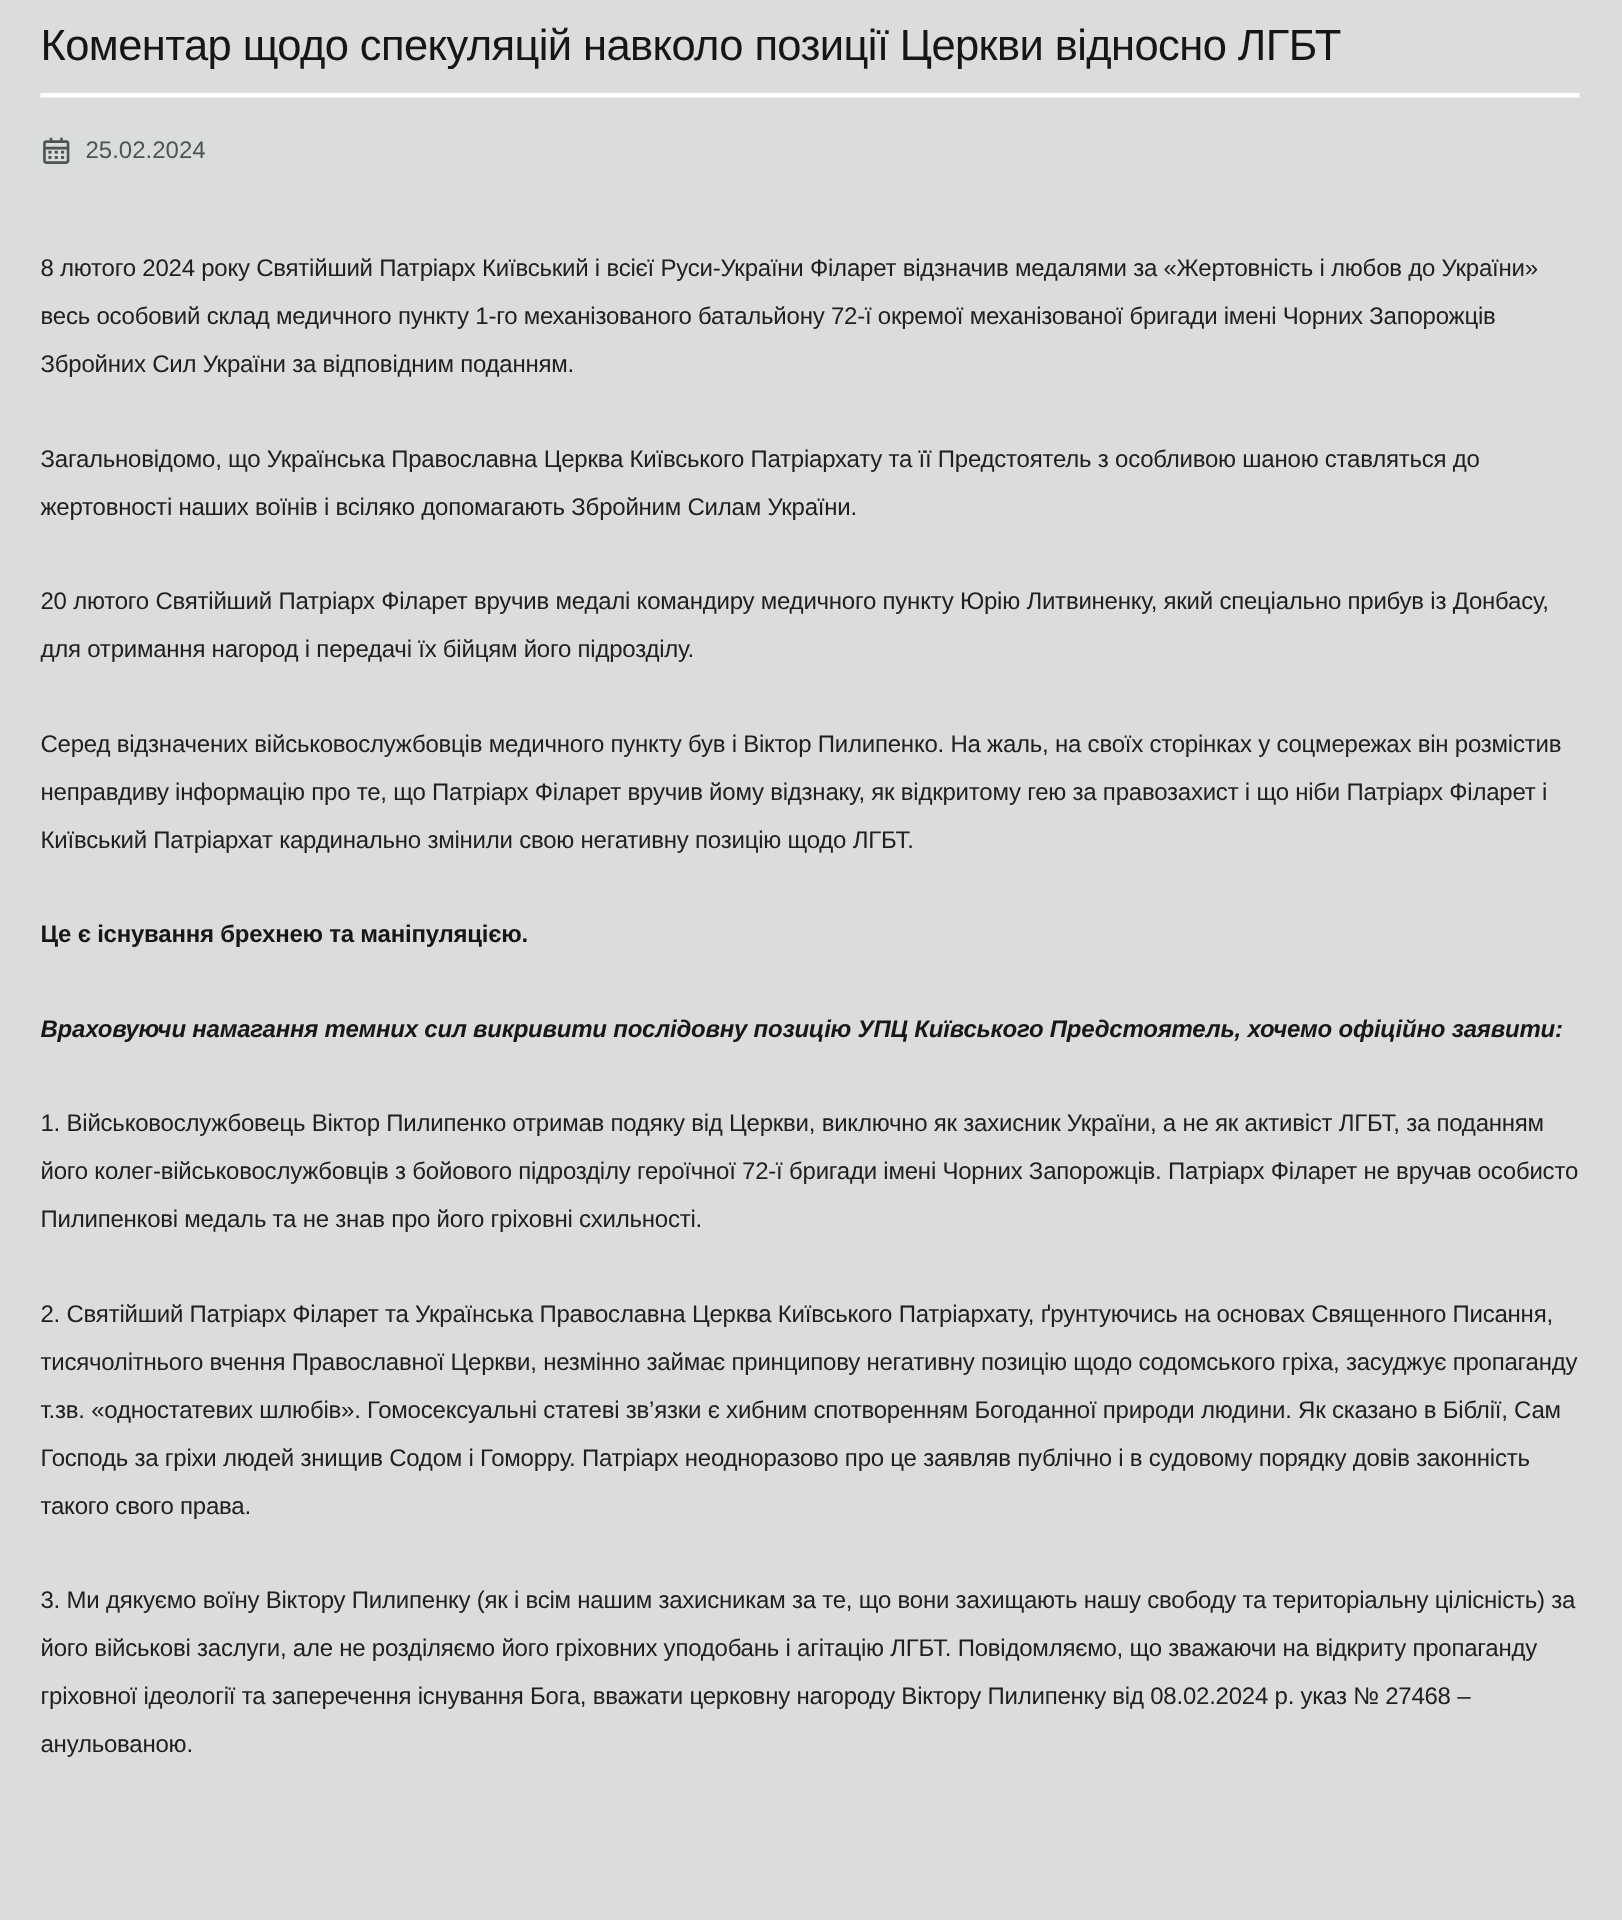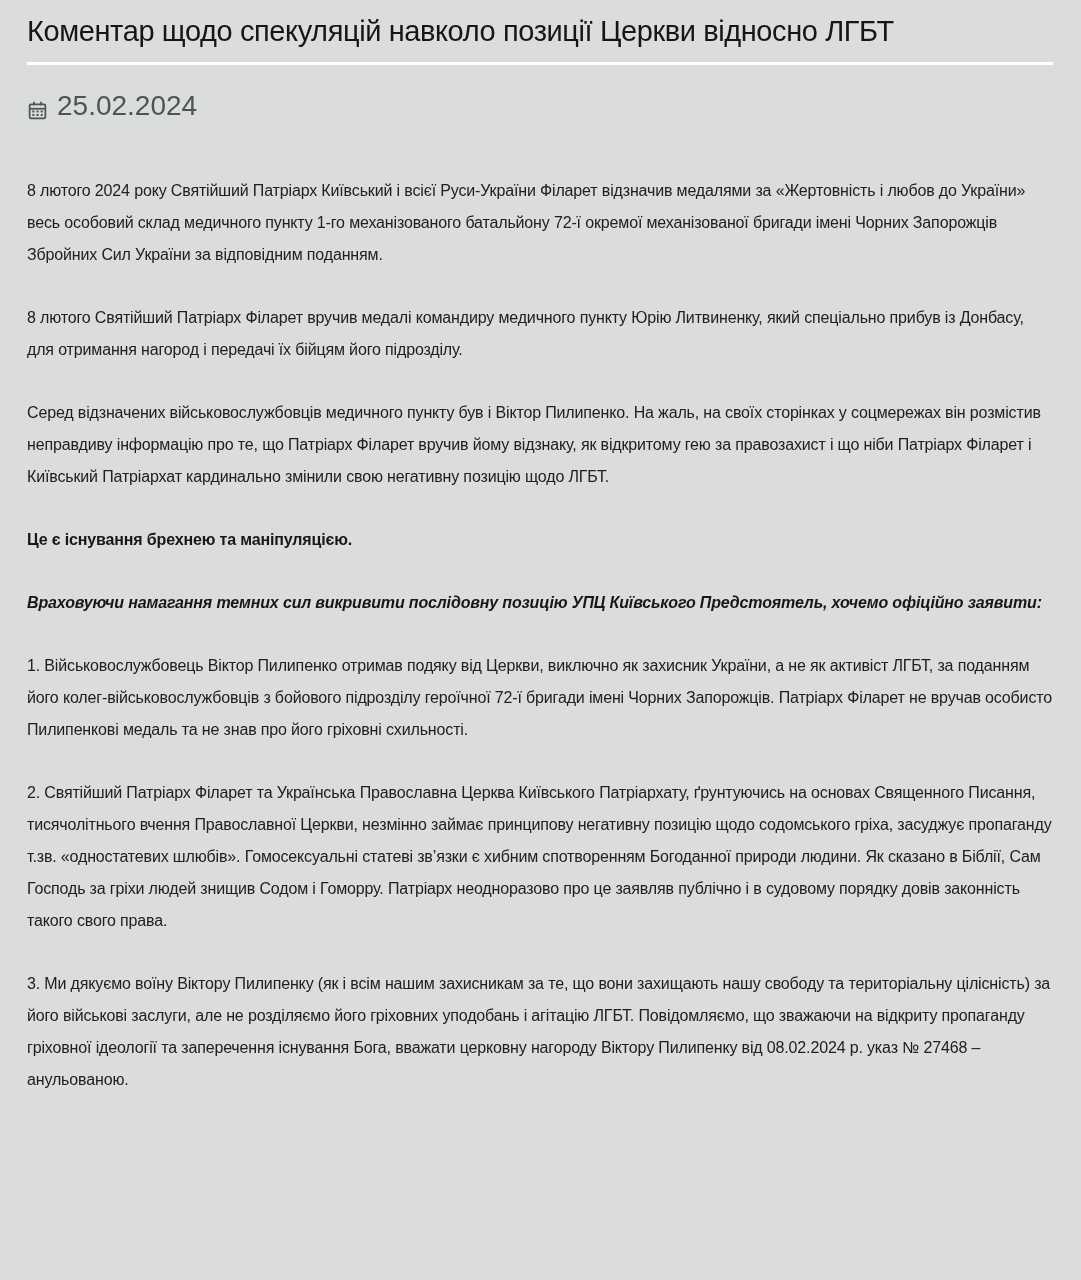--- a/index.html
+++ b/index.html
@@ -29,21 +29,21 @@
     background: #ffffff;
     border: none;
     margin: 13px 0 0 0;
   }
   .date-row {
     display: flex;
     align-items: center;
     gap: 9px;
     margin: 25px 0 0 0;
     color: #4f5355;
-    font-size: 28px;
+    font-size: 16px;
   }
   .calendar-icon {
     display: inline-block;
     width: 21px;
     height: 21px;
     color: #4f5355;
     flex: 0 0 auto;
   }
   .article-body {
     margin-top: 53px;
@@ -91,21 +91,22 @@
           <rect x="10.8" y="16" width="2.4" height="2.2"></rect>
           <rect x="15.6" y="16" width="2.4" height="2.2"></rect>
         </g>
       </svg>
     </span>
     <span>25.02.2024</span>
   </div>
 
   <div class="article-body">
     <p>8 лютого 2024 року Святійший Патріарх Київський і всієї Руси-України Філарет відзначив медалями за «Жертовність і любов до України» весь особовий склад медичного пункту 1-го механізованого батальйону 72-ї окремої механізованої бригади імені Чорних Запорожців Збройних Сил України за відповідним поданням.</p>
-    <p>8 лютого Святійший Патріарх Філарет вручив медалі командиру медичного пункту Юрію Литвиненку, який спеціально прибув із Донбасу, для отримання нагород і передачі їх бійцям його підрозділу.</p>
+    <p>Загальновідомо, що Українська Православна Церква Київського Патріархату та її Предстоятель з особливою шаною ставляться до жертовності наших воїнів і всіляко допомагають Збройним Силам України.</p>
+    <p>20 лютого Святійший Патріарх Філарет вручив медалі командиру медичного пункту Юрію Литвиненку, який спеціально прибув із Донбасу, для отримання нагород і передачі їх бійцям його підрозділу.</p>
     <p>Серед відзначених військовослужбовців медичного пункту був і Віктор Пилипенко. На жаль, на своїх сторінках у соцмережах він розмістив неправдиву інформацію про те, що Патріарх Філарет вручив йому відзнаку, як відкритому гею за правозахист і що ніби Патріарх Філарет і Київський Патріархат кардинально змінили свою негативну позицію щодо ЛГБТ.</p>
     <p class="bold">Це є існування брехнею та маніпуляцією.</p>
     <p class="bold-italic">Враховуючи намагання темних сил викривити послідовну позицію УПЦ Київського Предстоятель, хочемо офіційно заявити:</p>
     <p>1. Військовослужбовець Віктор Пилипенко отримав подяку від Церкви, виключно як захисник України, а не як активіст ЛГБТ, за поданням його колег-військовослужбовців з бойового підрозділу героїчної 72-ї бригади імені Чорних Запорожців. Патріарх Філарет не вручав особисто Пилипенкові медаль та не знав про його гріховні схильності.</p>
     <p>2. Святійший Патріарх Філарет та Українська Православна Церква Київського Патріархату, ґрунтуючись на основах Священного Писання, тисячолітнього вчення Православної Церкви, незмінно займає принципову негативну позицію щодо содомського гріха, засуджує пропаганду т.зв. «одностатевих шлюбів». Гомосексуальні статеві зв’язки є хибним спотворенням Богоданної природи людини. Як сказано в Біблії, Сам Господь за гріхи людей знищив Содом і Гоморру. Патріарх неодноразово про це заявляв публічно і в судовому порядку довів законність такого свого права.</p>
     <p>3. Ми дякуємо воїну Віктору Пилипенку (як і всім нашим захисникам за те, що вони захищають нашу свободу та територіальну цілісність) за його військові заслуги, але не розділяємо його гріховних уподобань і агітацію ЛГБТ. Повідомляємо, що зважаючи на відкриту пропаганду гріховної ідеології та заперечення існування Бога, вважати церковну нагороду Віктору Пилипенку від 08.02.2024 р. указ № 27468 – анульованою.</p>
 
   </div>
 
 </div>

